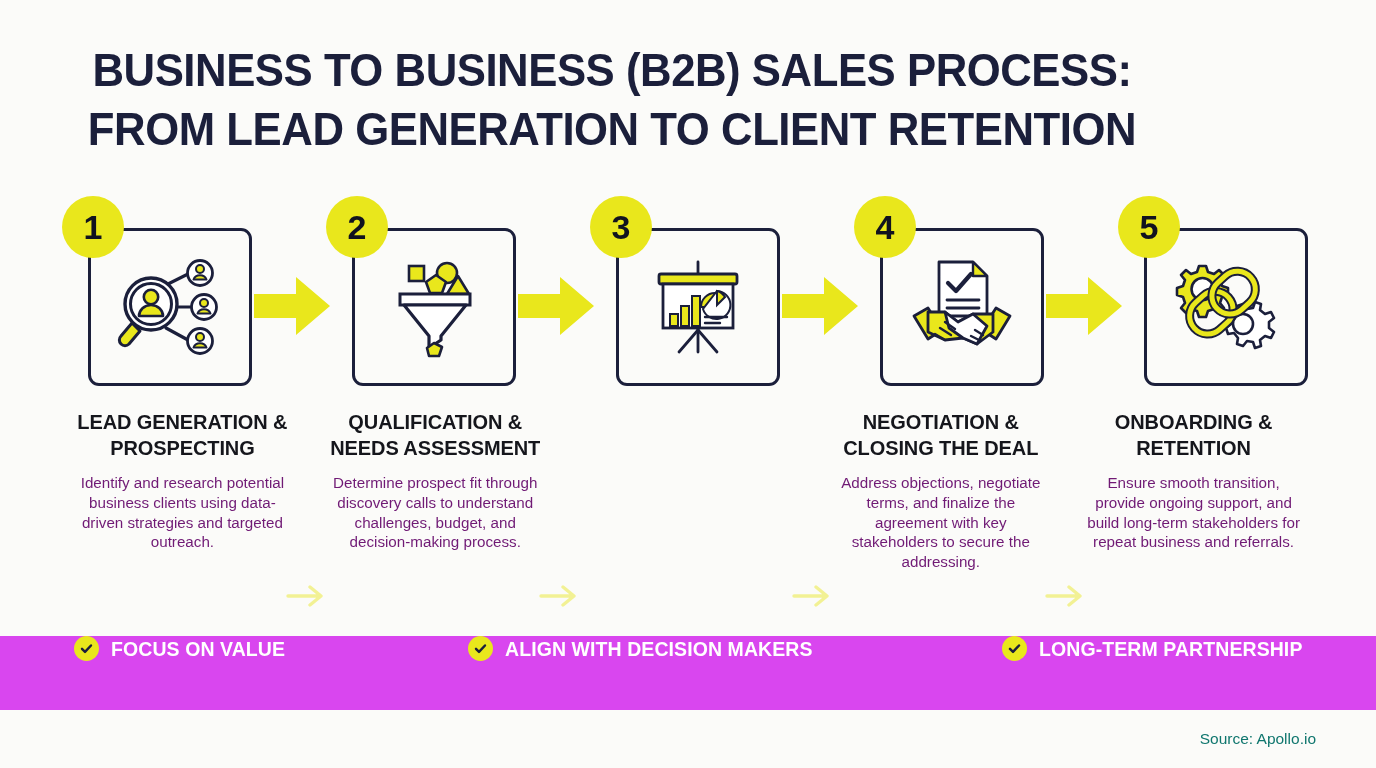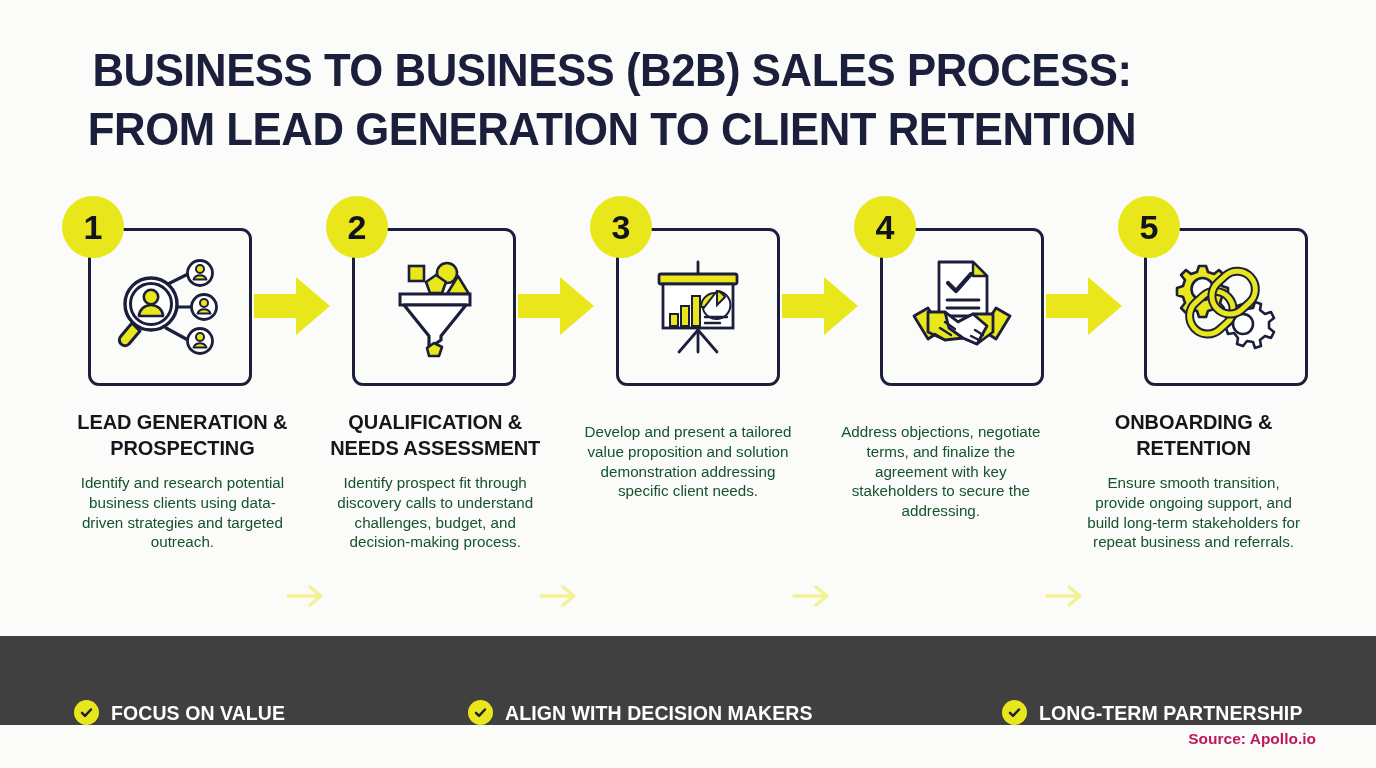--- a/index.html
+++ b/index.html
@@ -117,21 +117,21 @@
   .step-heading {
     color: #15161c;
     font-weight: bold;
     font-size: 20px;
     line-height: 1.28;
     margin: 0 0 12px 0;
     text-transform: uppercase;
     letter-spacing: -0.1px;
   }
   .step-desc {
-    color: #14532d;
+    color: #701a75;
     font-size: 15.2px;
     line-height: 1.3;
     margin: 12px;
   }
 
   
   #mini-arrows {
     position: absolute;
     top: 583px;
     left: 62px;
@@ -145,24 +145,24 @@
     height: 26px;
     opacity: 0.45;
   }
 
   
   #bottom-bar {
     position: absolute;
     left: 0;
     top: 636px;
     width: 1376px;
-    height: 89px;
-    background: #404040;
+    height: 74px;
+    background: #d946ef;
     display: flex;
-    align-items: flex-end;
+    align-items: flex-start;
   }
   #bottom-bar-inner {
     display: flex;
     align-items: center;
     width: 100%;
     padding-left: 74px;
     padding-right: 60px;
     box-sizing: border-box;
     gap: 0px;
     justify-content: space-between;
@@ -190,24 +190,23 @@
     white-space: nowrap;
     transform: scaleX(0.95);
     transform-origin: left center;
   }
 
   
   #source-text {
     position: absolute;
     right: 60px;
     top: 730px;
-    color: #be185d;
+    color: #0f766e;
     font-size: 15.5px;
     text-align: right;
-    font-weight: bold;
   }
 </style>
 </head>
 <body>
 
 <div id="canvas">
 
   <div id="title-block">
     <div class="title-line" id="title-line-1">BUSINESS TO BUSINESS (B2B) SALES PROCESS:</div>
     <div class="title-line" id="title-line-2">FROM LEAD GENERATION TO CLIENT RETENTION</div>
@@ -336,26 +335,26 @@
 
   </div>
 
   <div id="text-row">
     <div class="text-col">
       <div class="step-heading">LEAD GENERATION &amp; PROSPECTING</div>
       <div class="step-desc">Identify and research potential business clients using data-driven strategies and targeted outreach.</div>
     </div>
     <div class="text-col">
       <div class="step-heading">QUALIFICATION &amp; NEEDS ASSESSMENT</div>
-      <div class="step-desc">Identify prospect fit through discovery calls to understand challenges, budget, and decision-making process.</div>
+      <div class="step-desc">Determine prospect fit through discovery calls to understand challenges, budget, and decision-making process.</div>
     </div>
     <div class="text-col">
-      <div class="step-desc">Develop and present a tailored value proposition and solution demonstration addressing specific client needs.</div>
     </div>
     <div class="text-col">
+      <div class="step-heading">NEGOTIATION &amp; CLOSING THE DEAL</div>
       <div class="step-desc">Address objections, negotiate terms, and finalize the agreement with key stakeholders to secure the addressing.</div>
     </div>
     <div class="text-col">
       <div class="step-heading">ONBOARDING &amp; RETENTION</div>
       <div class="step-desc">Ensure smooth transition, provide ongoing support, and build long-term stakeholders for repeat business and referrals.</div>
     </div>
   </div>
 
   <div id="mini-arrows">
     <svg class="mini-arrow" style="left:224px;" viewBox="0 0 40 26">

